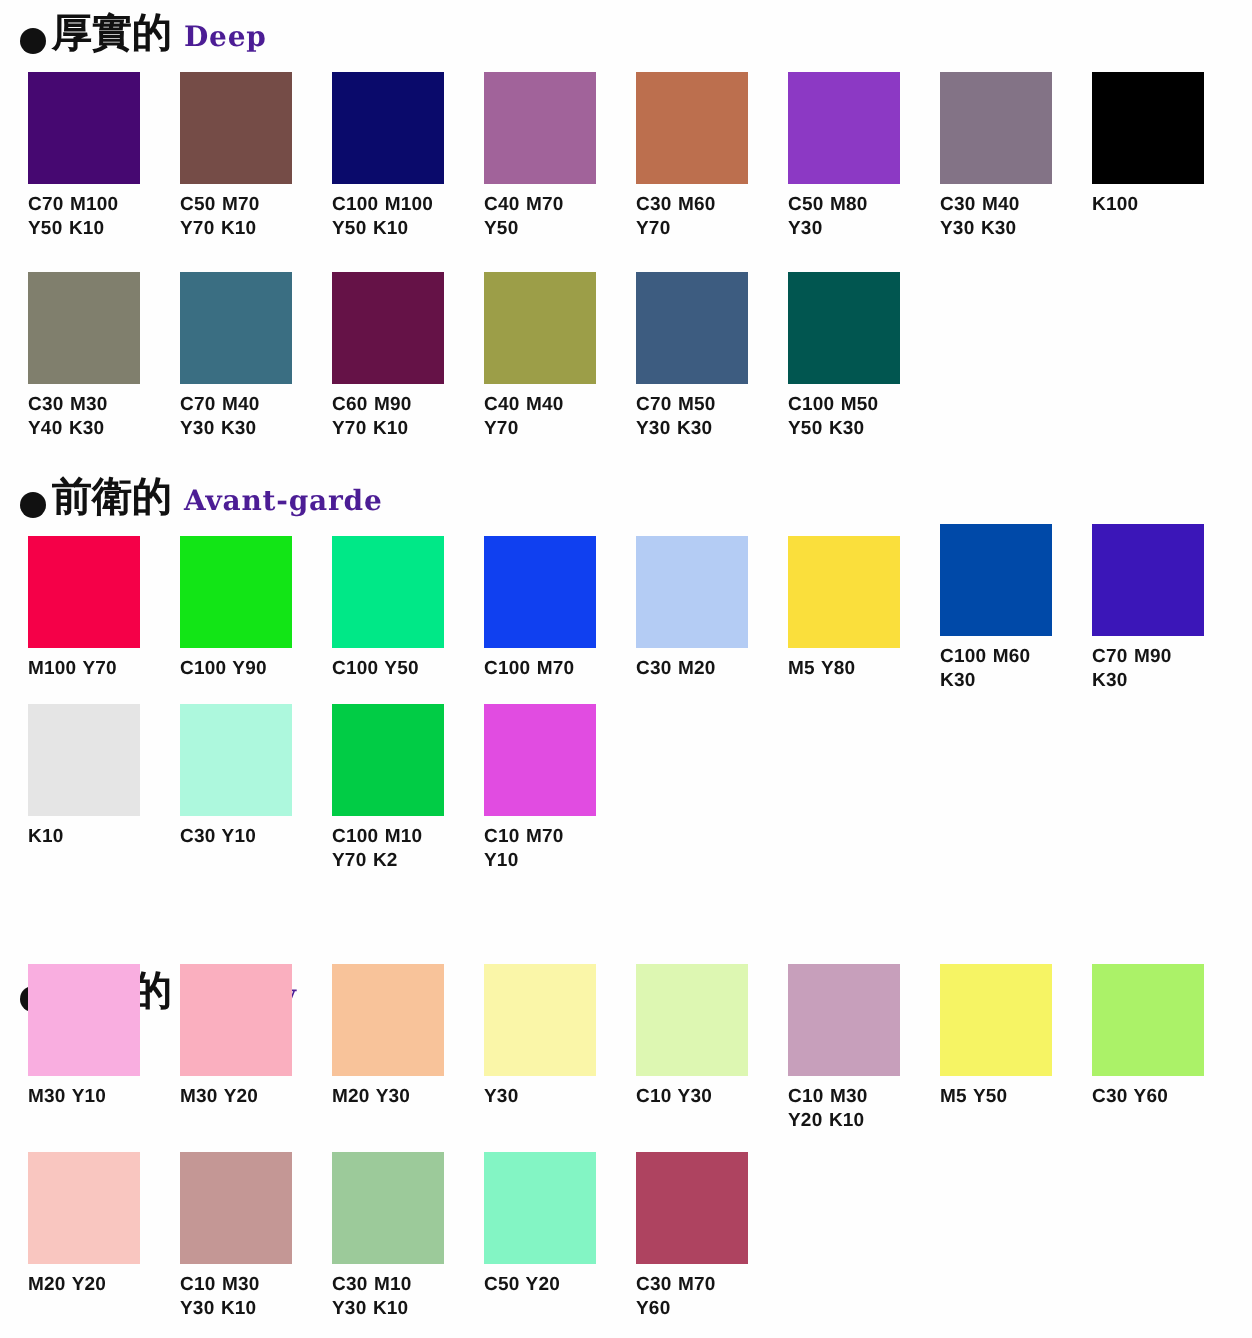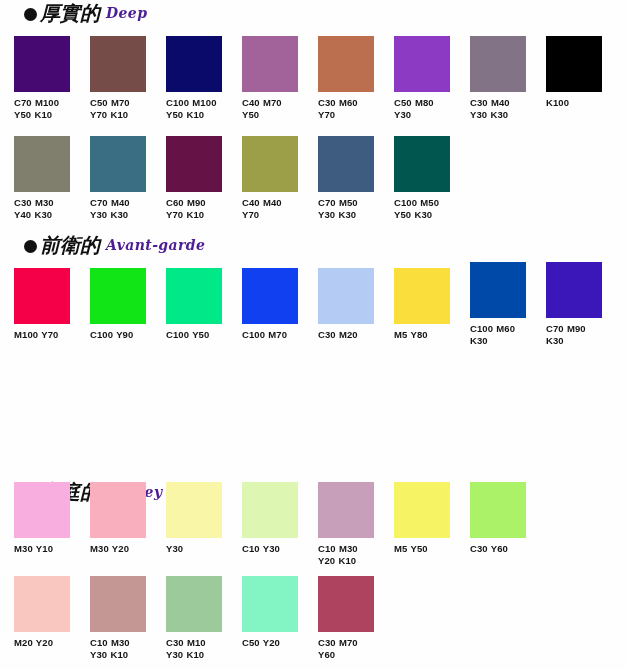--- a/index.html
+++ b/index.html
@@ -22,24 +22,23 @@
   }
 
   
   .section {
     position: absolute;
     left: 0;
     width: 626px;
   }
   .section-header {
     display: flex;
-    align-items: center;
-    padding-left: 24px;
+    align-items: flex-end;
+    padding-left: 10px;
     height: 26px;
-    font-style: italic;
   }
   .bullet-icon {
     width: 13px;
     height: 13px;
     border-radius: 50%;
     background: #111111;
     display: inline-block;
     margin-right: 3px;
     position: relative;
     top: 1px;
@@ -215,37 +214,61 @@
         <div class="swatch-chip" style="background: rgb(0, 73, 168);"></div>
         <div class="swatch-label">C100 M60
 K30</div>
       </div>
       <div class="swatch-cell">
         <div class="swatch-chip" style="background: rgb(59, 22, 184);"></div>
         <div class="swatch-label">C70 M90
 K30</div>
       </div>
     </div>
+    <div class="swatch-row" style="top: 352px;">
+      <div class="swatch-cell">
+        <div class="swatch-chip" style="background: rgb(229, 229, 229);"></div>
+        <div class="swatch-label">K10</div>
+      </div>
+      <div class="swatch-cell">
+        <div class="swatch-chip" style="background: rgb(173, 248, 221);"></div>
+        <div class="swatch-label">C30 Y10</div>
+      </div>
+      <div class="swatch-cell">
+        <div class="swatch-chip" style="background: rgb(1, 204, 69);"></div>
+        <div class="swatch-label">C100 M10
+Y70 K2</div>
+      </div>
+      <div class="swatch-cell">
+        <div class="swatch-chip" style="background: rgb(225, 76, 225);"></div>
+        <div class="swatch-label">C10 M70
+Y10</div>
+      </div>
+    </div>
     <div class="section" style="top: 479px;">
       <div class="section-header">
         <span class="bullet-icon"></span>
         <span class="section-title-cjk">家庭的</span>
         <span class="section-title-en">Homey</span>
       </div>
     </div>
     <div class="swatch-row" style="top: 482px;">
       <div class="swatch-cell">
         <div class="swatch-chip" style="background: rgb(249, 174, 224);"></div>
         <div class="swatch-label">M30 Y10</div>
       </div>
       <div class="swatch-cell">
         <div class="swatch-chip" style="background: rgb(250, 175, 191);"></div>
         <div class="swatch-label">M30 Y20</div>
       </div>
       <div class="swatch-cell">
+        <div class="swatch-chip" style="background: rgb(248, 195, 154);"></div>
+        <div class="swatch-label">M20 Y30</div>
+      </div>
+      <div class="swatch-cell">
         <div class="swatch-chip" style="background: rgb(250, 246, 168);"></div>
         <div class="swatch-label">Y30</div>
       </div>
       <div class="swatch-cell">
         <div class="swatch-chip" style="background: rgb(221, 247, 178);"></div>
         <div class="swatch-label">C10 Y30</div>
       </div>
       <div class="swatch-cell">
         <div class="swatch-chip" style="background: rgb(199, 159, 187);"></div>
         <div class="swatch-label">C10 M30

